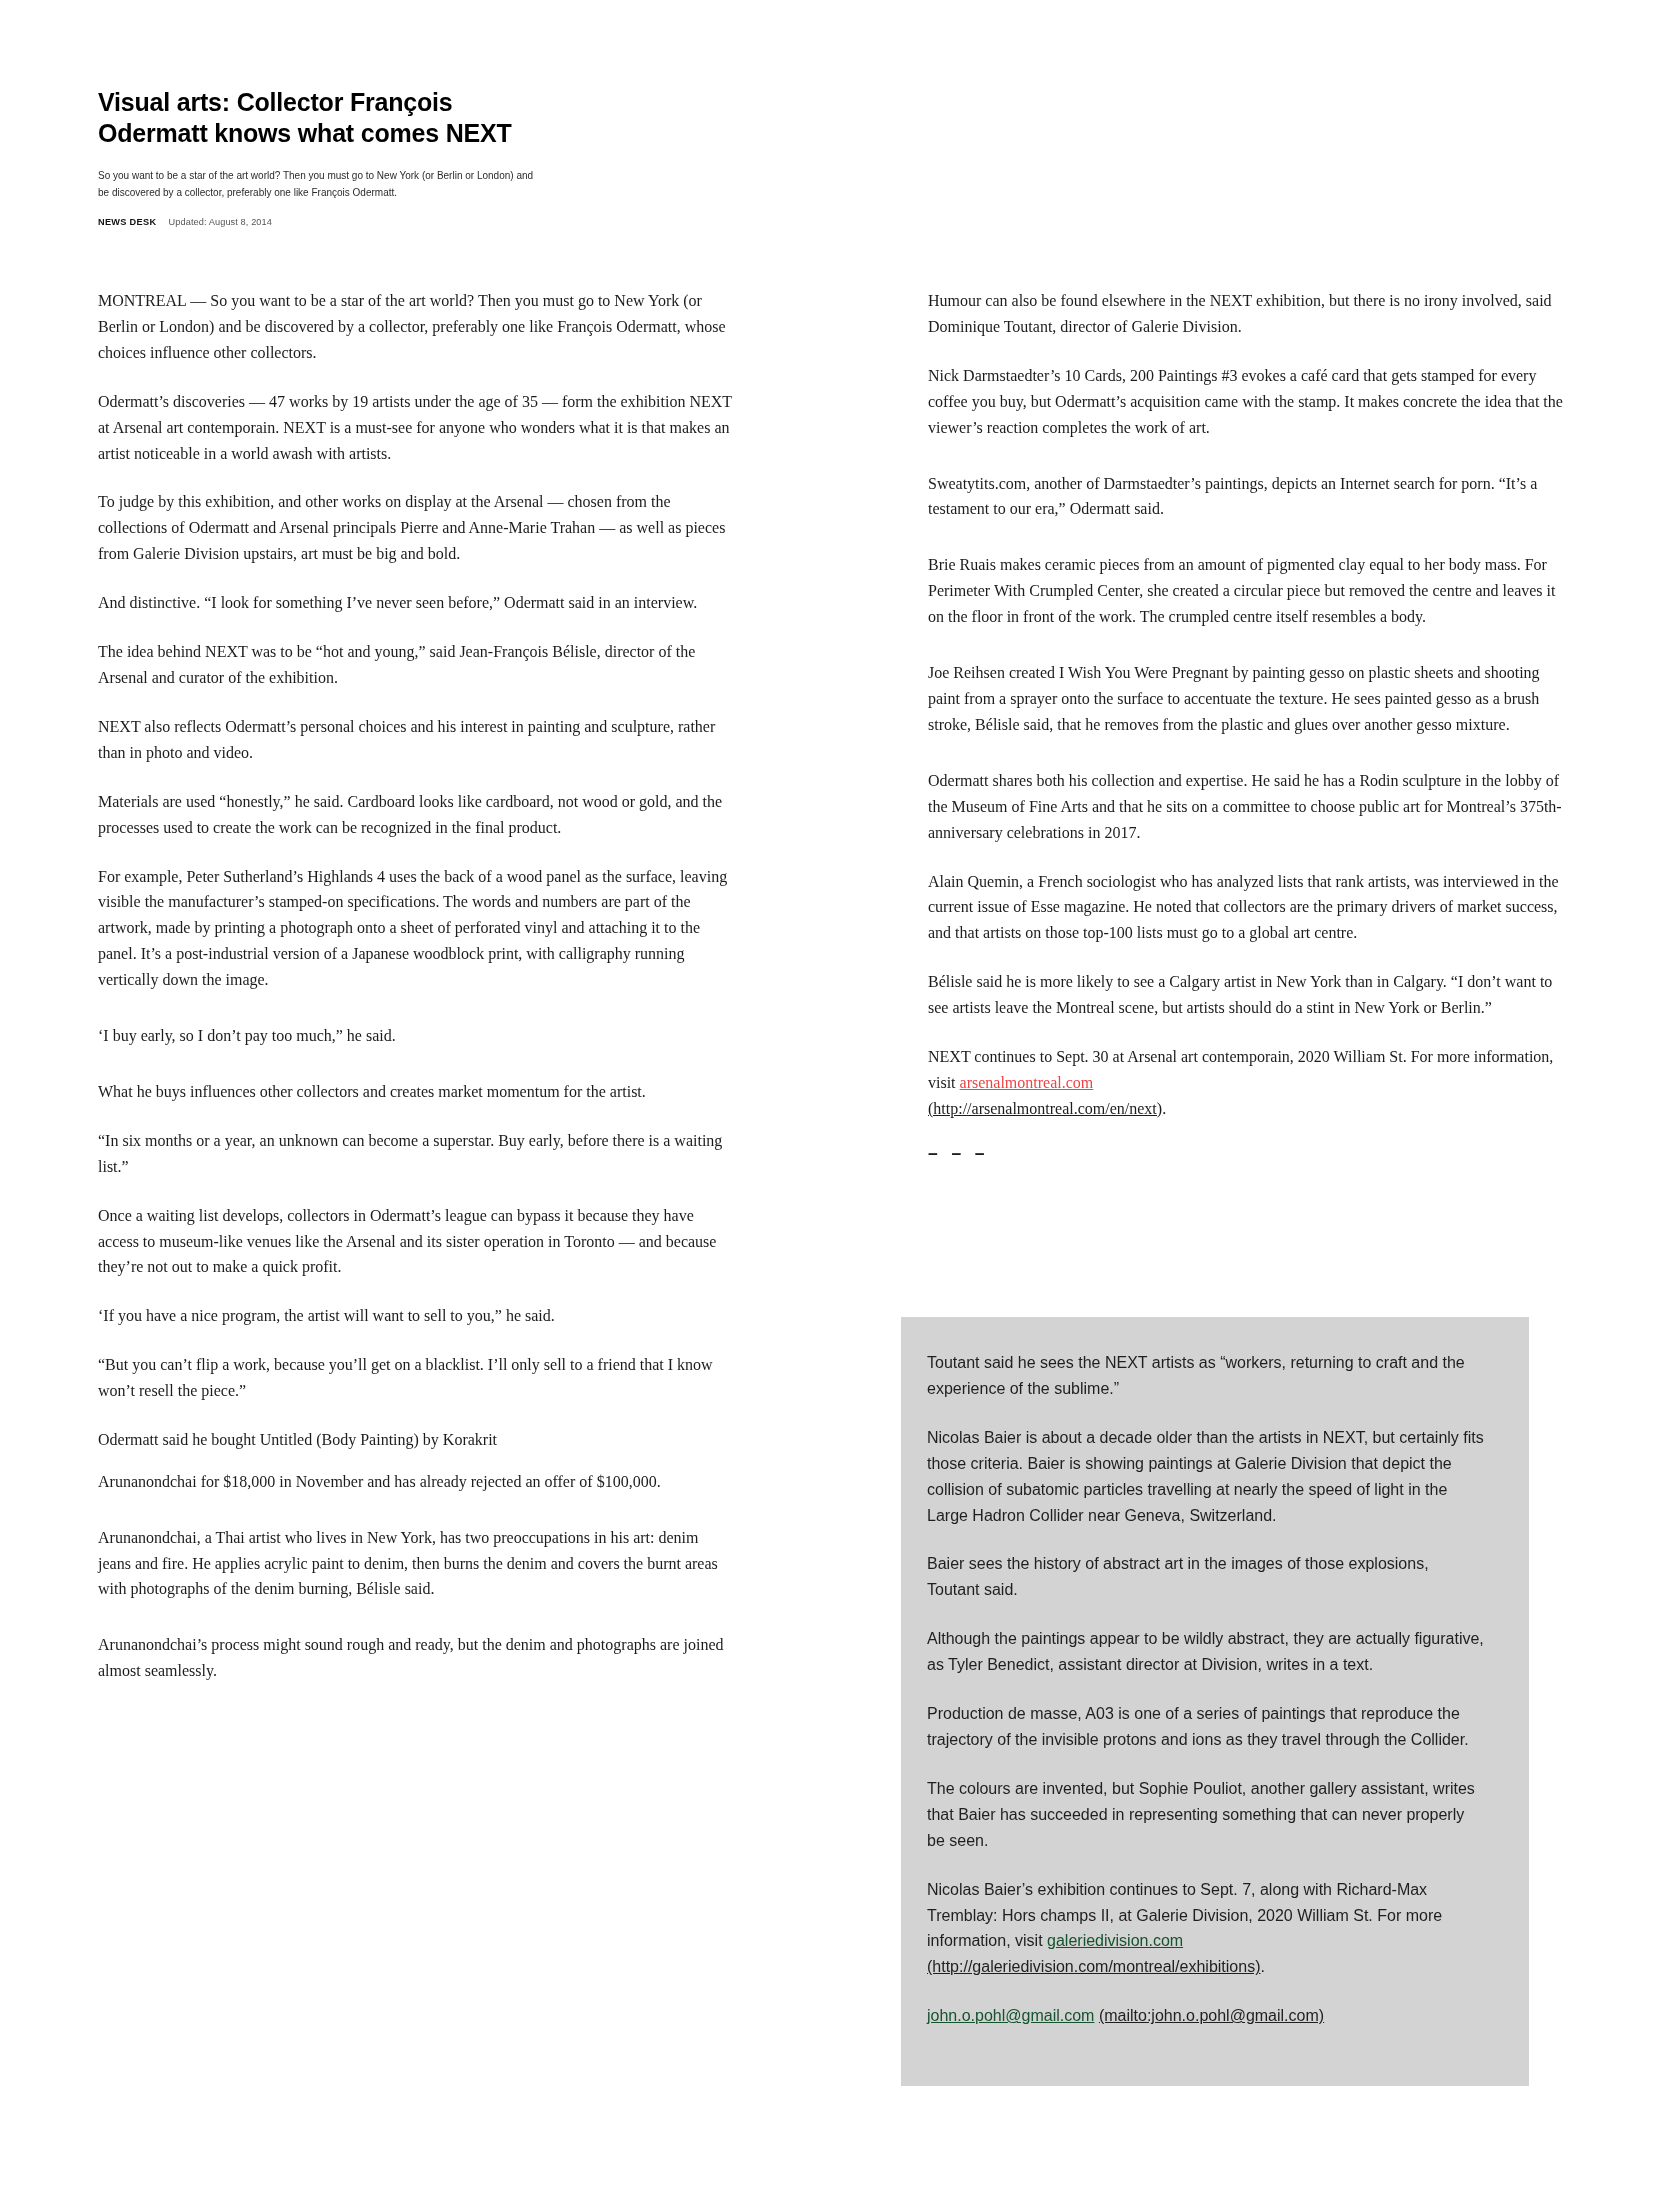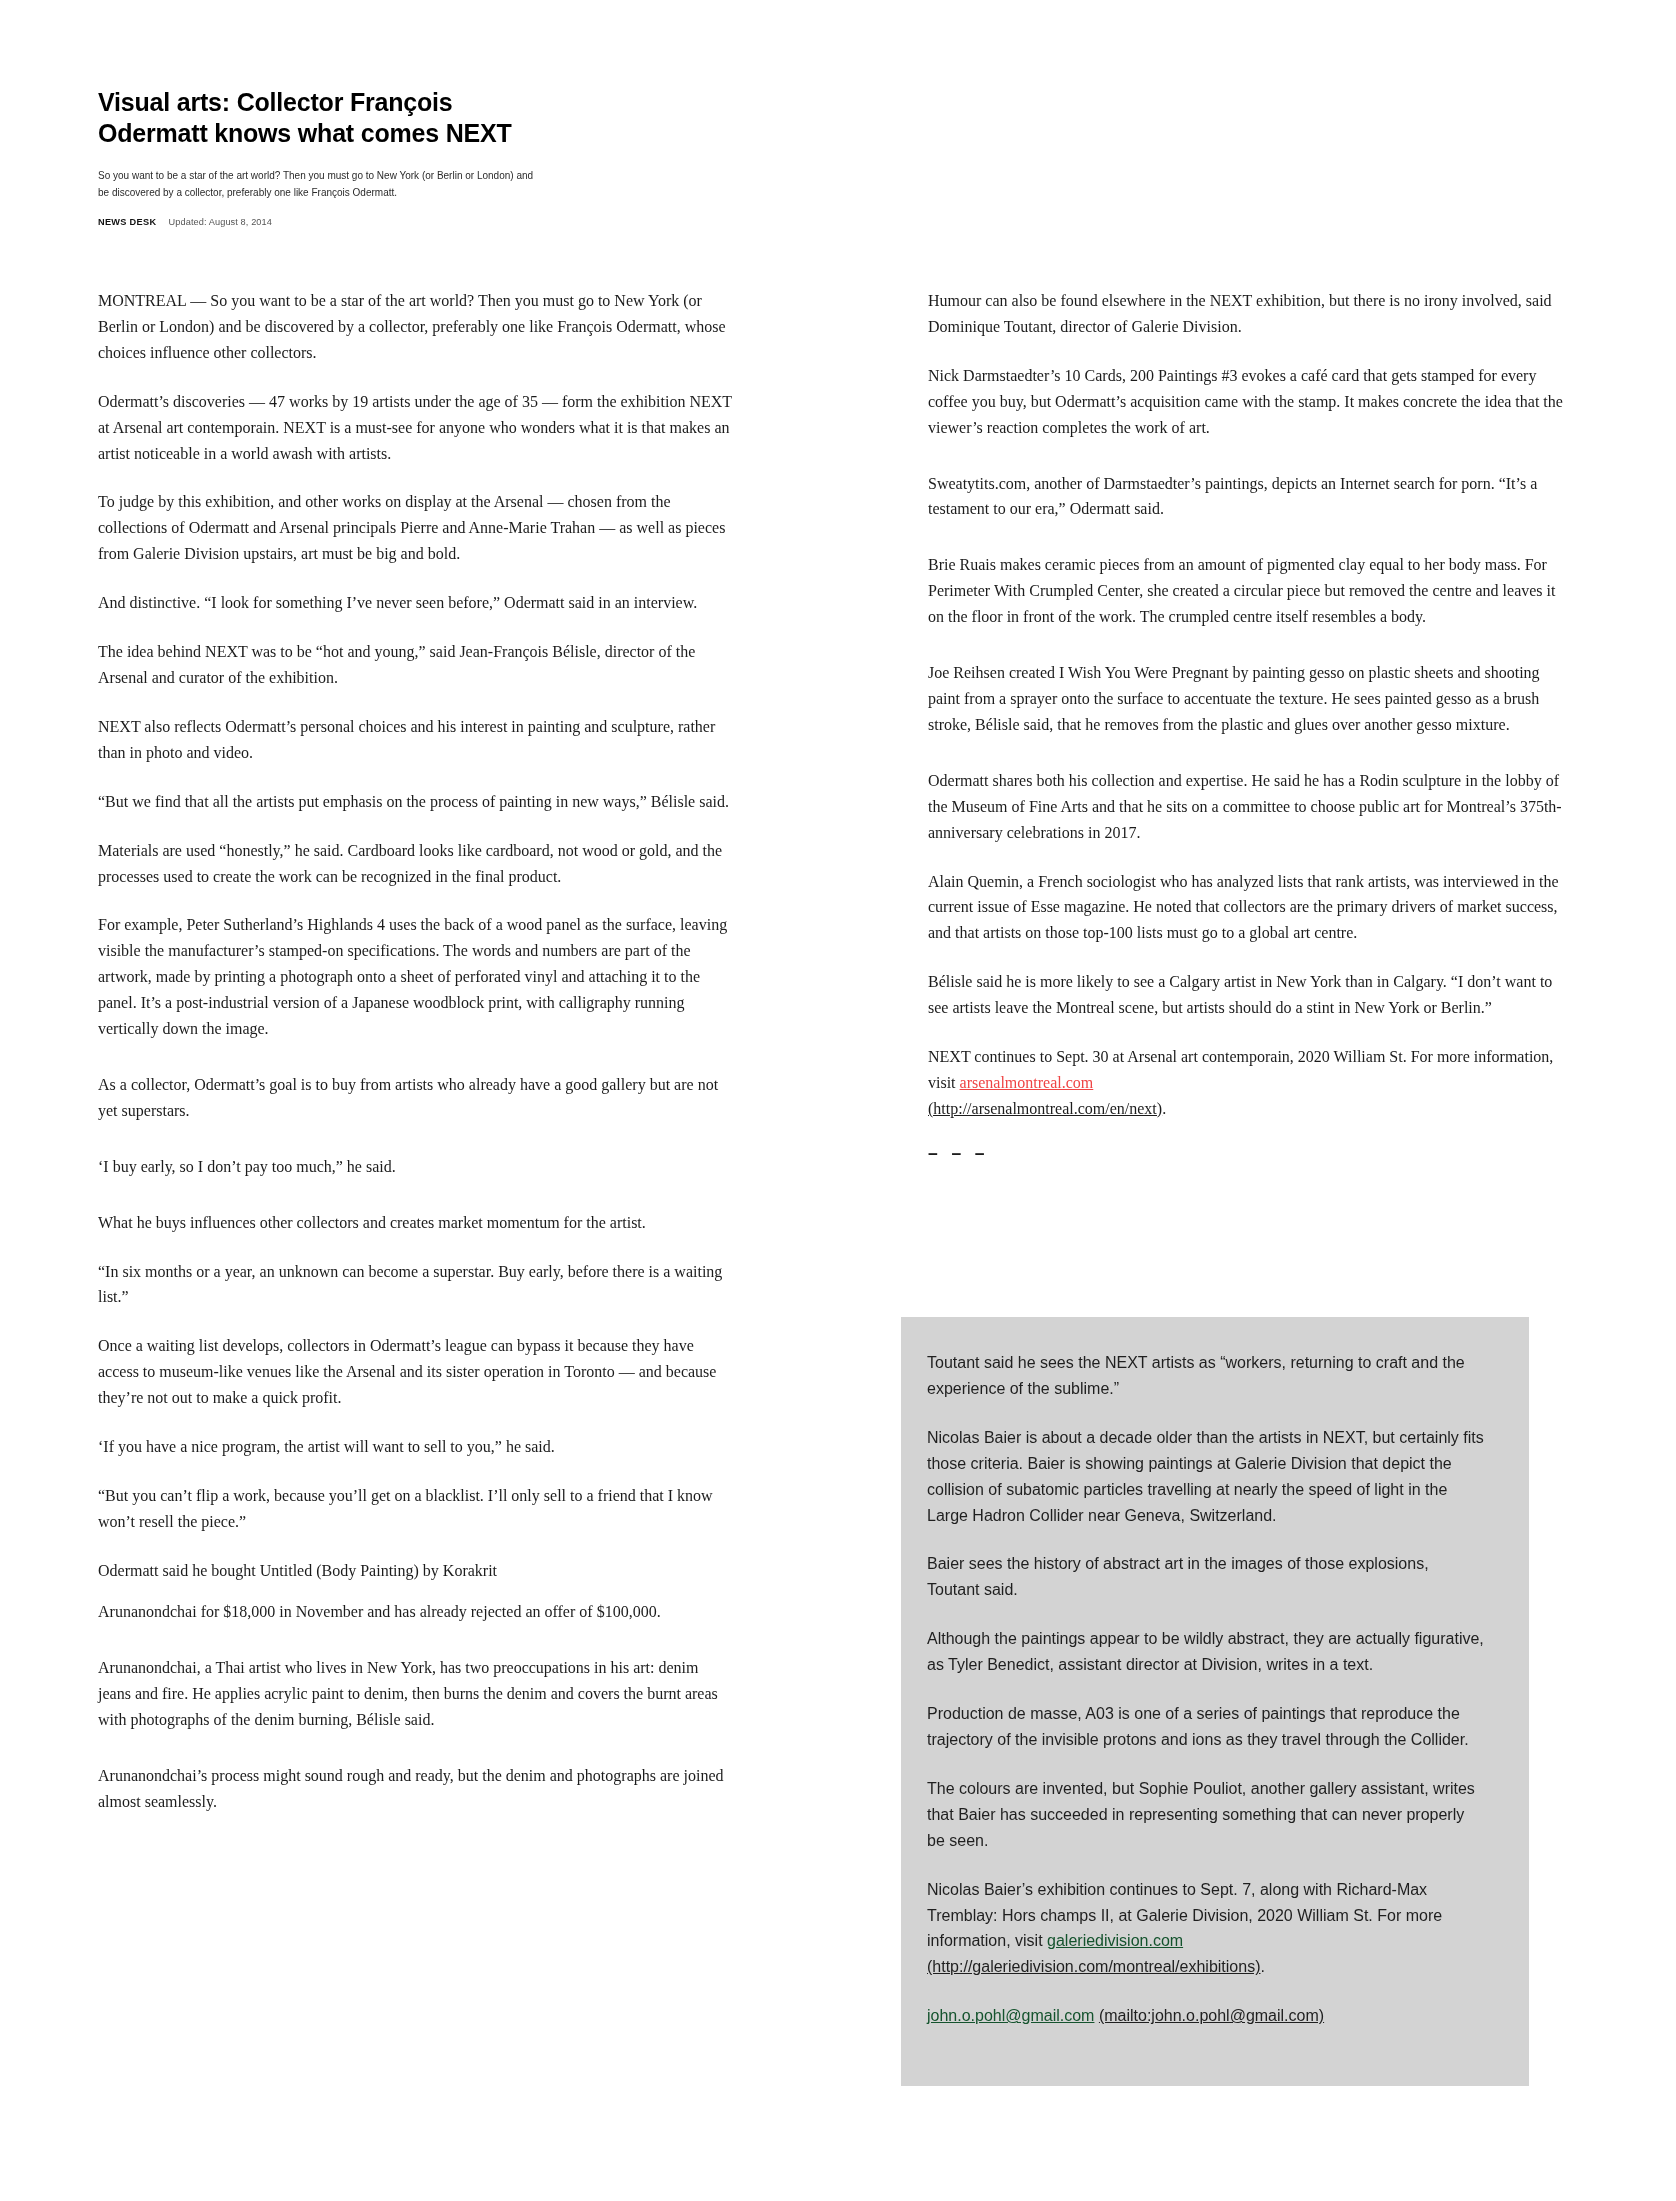--- a/index.html
+++ b/index.html
@@ -139,24 +139,22 @@
     </div>
   </div>
 
   <div class="col col-left">
     <p>MONTREAL — So you want to be a star of the art world? Then you must go to New York (or Berlin or London) and be discovered by a collector, preferably one like François Odermatt, whose choices influence other collectors.</p>
     <p>Odermatt’s discoveries — 47 works by 19 artists under the age of 35 — form the exhibition NEXT at Arsenal art contemporain. NEXT is a must-see for anyone who wonders what it is that makes an artist noticeable in a world awash with artists.</p>
     <p>To judge by this exhibition, and other works on display at the Arsenal — chosen from the collections of Odermatt and Arsenal principals Pierre and Anne-Marie Trahan — as well as pieces from Galerie Division upstairs, art must be big and bold.</p>
     <p>And distinctive. “I look for something I’ve never seen before,” Odermatt said in an interview.</p>
     <p>The idea behind NEXT was to be “hot and young,” said Jean-François Bélisle, director of the Arsenal and curator of the exhibition.</p>
     <p>NEXT also reflects Odermatt’s personal choices and his interest in painting and sculpture, rather than in photo and video.</p>
-    <p>“But we find that all the artists put emphasis on the process of painting in new ways,” Bélisle said.</p>
     <p>Materials are used “honestly,” he said. Cardboard looks like cardboard, not wood or gold, and the processes used to create the work can be recognized in the final product.</p>
     <p class="gap">For example, Peter Sutherland’s Highlands 4 uses the back of a wood panel as the surface, leaving visible the manufacturer’s stamped-on specifications. The words and numbers are part of the artwork, made by printing a photograph onto a sheet of perforated vinyl and attaching it to the panel. It’s a post-industrial version of a Japanese woodblock print, with calligraphy running vertically down the image.</p>
-    <p class="gap">As a collector, Odermatt’s goal is to buy from artists who already have a good gallery but are not yet superstars.</p>
     <p class="gap">‘I buy early, so I don’t pay too much,” he said.</p>
     <p>What he buys influences other collectors and creates market momentum for the artist.</p>
     <p>“In six months or a year, an unknown can become a superstar. Buy early, before there is a waiting list.”</p>
     <p>Once a waiting list develops, collectors in Odermatt’s league can bypass it because they have access to museum-like venues like the Arsenal and its sister operation in Toronto — and because they’re not out to make a quick profit.</p>
     <p>‘If you have a nice program, the artist will want to sell to you,” he said.</p>
     <p>“But you can’t flip a work, because you’ll get on a blacklist. I’ll only sell to a friend that I know won’t resell the piece.”</p>
     <p class="tight">Odermatt said he bought Untitled (Body Painting) by Korakrit</p>
     <p class="gap">Arunanondchai for $18,000 in November and has already rejected an offer of $100,000.</p>
     <p class="gap">Arunanondchai, a Thai artist who lives in New York, has two preoccupations in his art: denim jeans and fire. He applies acrylic paint to denim, then burns the denim and covers the burnt areas with photographs of the denim burning, Bélisle said.</p>
     <p>Arunanondchai’s process might sound rough and ready, but the denim and photographs are joined almost seamlessly.</p>

